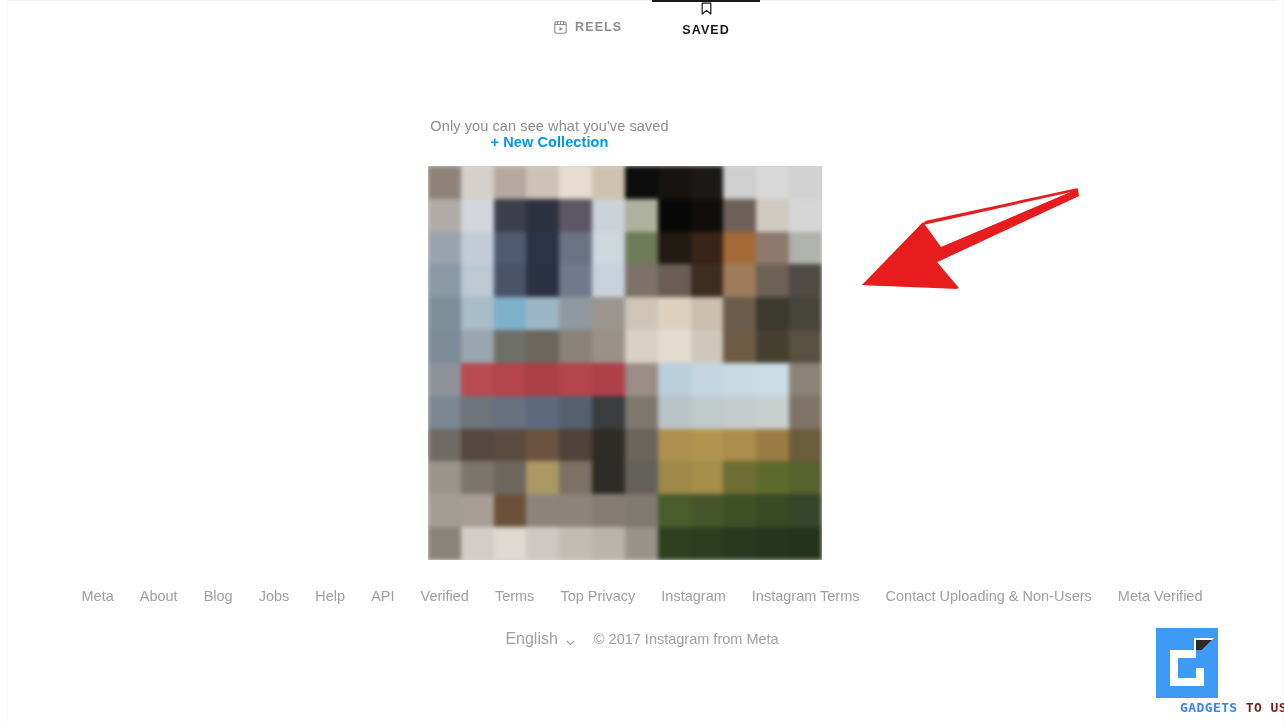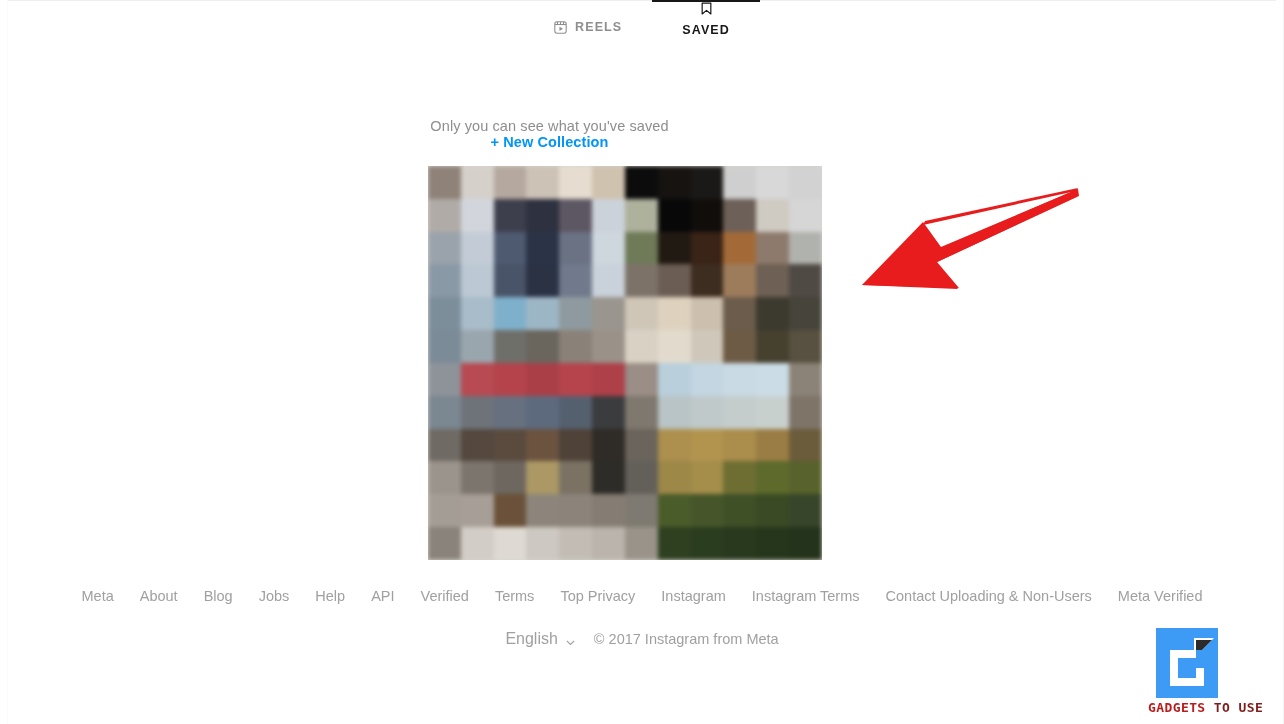--- a/index.html
+++ b/index.html
@@ -210,21 +210,21 @@
     left: 0px;
     top: 72px;
     width: 132px;
     height: 16px;
     font-family: "DejaVu Sans Mono", monospace;
     font-size: 13px;
     font-weight: bold;
     letter-spacing: 0.4px;
     white-space: nowrap;
   }
-  .wm-text .g1 { color: #b91c1c; }
+  .wm-text .g1 { color: #3b82f6; margin-left: 32px; }
   .wm-text .g2 { color: #7f1d1d; }
 
   
   .edge-right {
     position: absolute;
     right: 0;
     top: 0;
     width: 1px;
     height: 724px;
     background: #f3f3f3;

